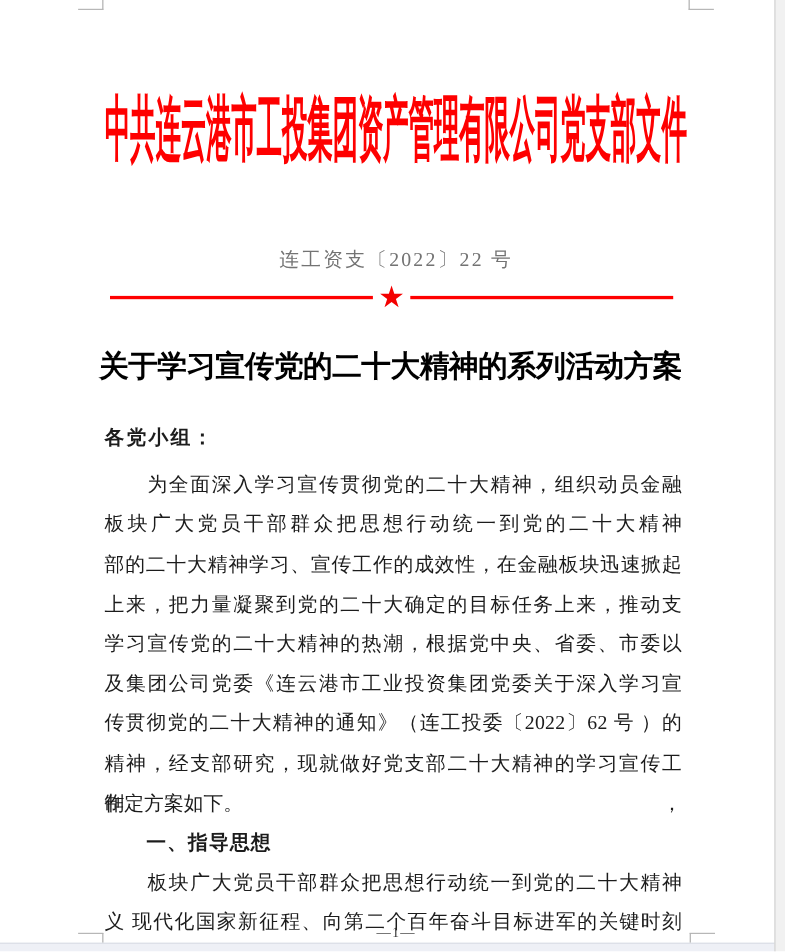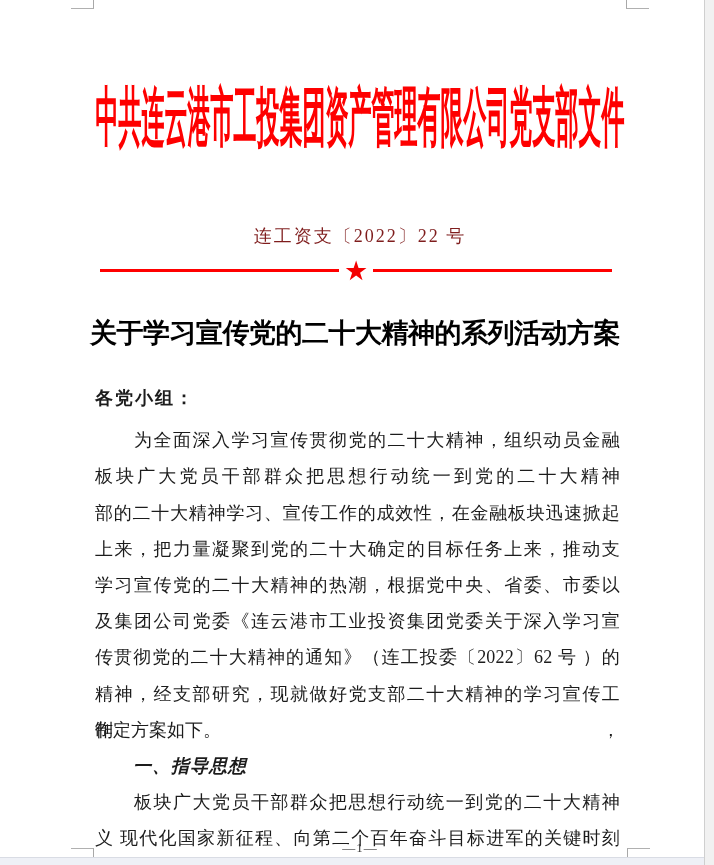--- a/index.html
+++ b/index.html
@@ -33,21 +33,21 @@
     text-align:center;white-space:nowrap;
     font-family:"Liberation Serif","DejaVu Serif",serif;
     font-weight:bold;color:#fe0000;
     font-size:23px;line-height:24px;letter-spacing:0px;
     transform:scaleY(2.8);transform-origin:top center;
   }
   
   .doc-number{
     position:absolute;left:93px;top:224px;width:534px;
     text-align:center;font-size:18px;letter-spacing:2px;
-    color:#7f1d1d;
+    color:#737373;
   }
   
   .red-rule{
     position:absolute;left:100px;top:256px;width:512px;height:28px;
     display:flex;align-items:center;
   }
   .red-rule .seg{flex:1;height:3px;background:#ff0000;}
   .red-rule .star{
     color:#f40000;font-size:27px;line-height:27px;margin:0 5px;
     font-family:"DejaVu Sans",sans-serif;
@@ -70,21 +70,21 @@
   }
   .ln.j{
     white-space:normal;
     text-align:justify;text-align-last:justify;
     text-justify:inter-character;
     letter-spacing:0.2px;
   }
   .ln.salutation{margin-bottom:6px;letter-spacing:2px;font-weight:bold;}
   .ln.heading{
     font-family:"Liberation Sans","DejaVu Sans",sans-serif;
-    font-weight:bold;letter-spacing:1px;font-style:italic;
+    font-weight:bold;letter-spacing:1px;
   }
   
   .page-number{
     position:absolute;left:93px;top:840px;width:534px;
     text-align:center;font-size:13px;color:#3a3a3a;letter-spacing:1px;
   }
 </style>
 </head>
 <body>
 

